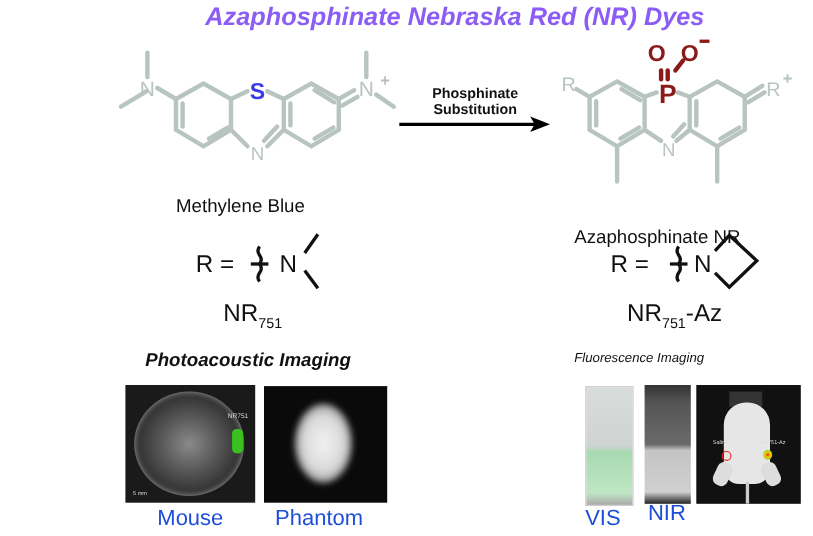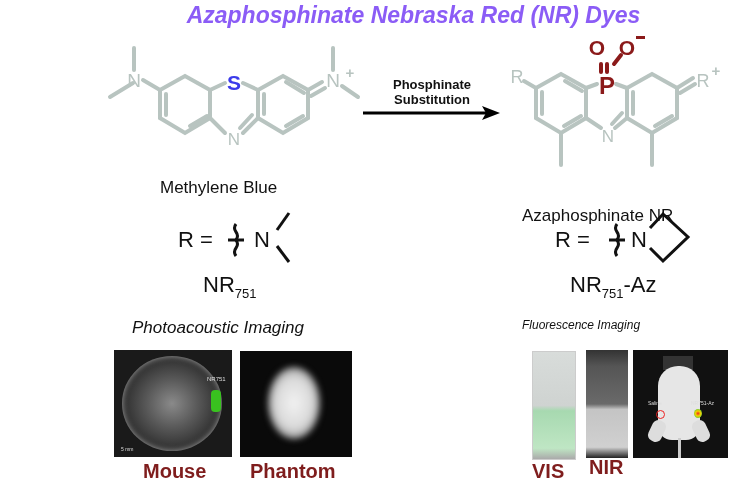--- a/index.html
+++ b/index.html
@@ -3,21 +3,21 @@
 <meta charset="utf-8">
 <style>
   html, body { margin:0; padding:0; background:#ffffff; }
   body { width:739px; height:487px; position:relative; overflow:hidden; font-family:"Liberation Sans", sans-serif; }
   .abs { position:absolute; }
   .title { left:0; top:2px; width:719px; padding-left:108px; box-sizing:border-box; text-align:center; font-weight:bold; font-style:italic; font-size:23px; color:#8b5cf6; }
   .bold { font-weight:normal; color:#111; }
   .italic { font-style:italic; color:#111; }
   .lbl { font-size:17px; }
   .rlabel { font-size:22px; }
-  .imglabel { font-size:20px; font-weight:bold; color:#7f1d1d; }
+  .imglabel { font-size:20px; font-weight:normal; color:#1d4ed8; }
   .sub { font-size:13px; vertical-align:-6px;margin-top:25px; }
   svg { position:absolute; left:0; top:0; }
   .photo { position:absolute; overflow:hidden; }
 </style>
 </head>
 <body>
 
 <div class="abs title">Azaphosphinate Nebraska Red (NR) Dyes</div>
 
 <svg width="739" height="487">
@@ -116,21 +116,21 @@
   <span>NR</span><span class="sub">751</span>
 </div>
 
 <div class="abs bold lbl" style="left:522px; top:178px;margin-top:28px;">Azaphosphinate NR</div>
 <div class="abs bold rlabel" style="left:555px; top:227px;">R =</div>
 <div class="abs bold rlabel" style="left:631px; top:227px;">N</div>
 <div class="abs bold" style="left:570px; top:272px; font-size:22px;">
   <span>NR</span><span class="sub">751</span><span>-Az</span>
 </div>
 
-<div class="abs italic" style="left:132px; top:318px; font-size:17px;">Photoacoustic Imaging</div>
+<div class="abs italic" style="left:132px; top:318px; font-size:17px;font-weight:bold;">Photoacoustic Imaging</div>
 <div class="abs italic" style="left:522px; top:318px; font-size:12px;">Fluorescence Imaging</div>
 
 <div class="photo" style="left:114px; top:350px; width:118px; height:107px; background:#1a1a1a;">
   <div style="position:absolute; left:8px; top:6px; width:100px; height:95px; border-radius:50%; background:radial-gradient(ellipse at center, #8a8a8a 0%, #5a5a5a 35%, #3a3a3a 60%, #222 75%); box-shadow: inset 0 0 6px #aaa;"></div>
   <div style="position:absolute; left:97px; top:40px; width:10px; height:22px; background:#39c21f; border-radius:4px;"></div>
   <div style="position:absolute; left:93px; top:26px; font-size:6px; color:#ddd;">NR751</div>
   <div style="position:absolute; left:7px; top:96px; font-size:5px; color:#ddd;">5 mm</div>
 </div>
 <div class="photo" style="left:240px; top:351px; width:112px; height:106px; background:#0a0a0a;">
   <div style="position:absolute; left:28px; top:16px; width:52px; height:72px; border-radius:50%; background:radial-gradient(ellipse at center, #f2f2f2 0%, #d9d9d9 50%, #777 80%, #111 100%); filter:blur(3px);"></div>

